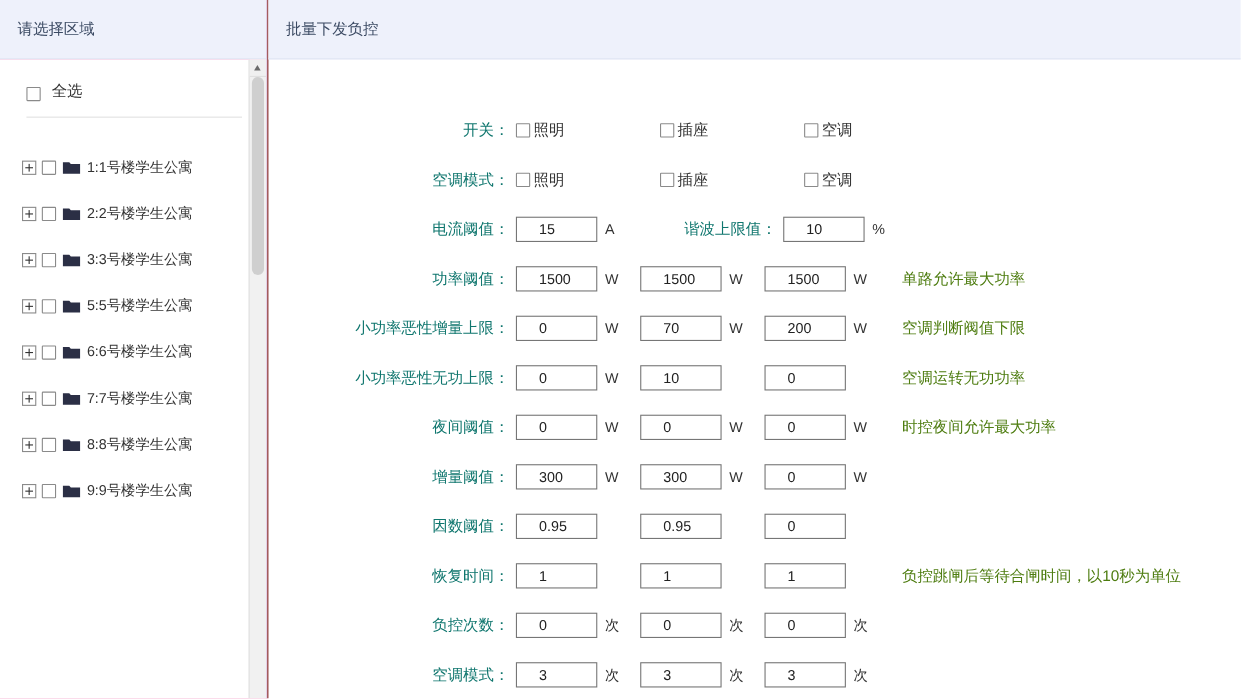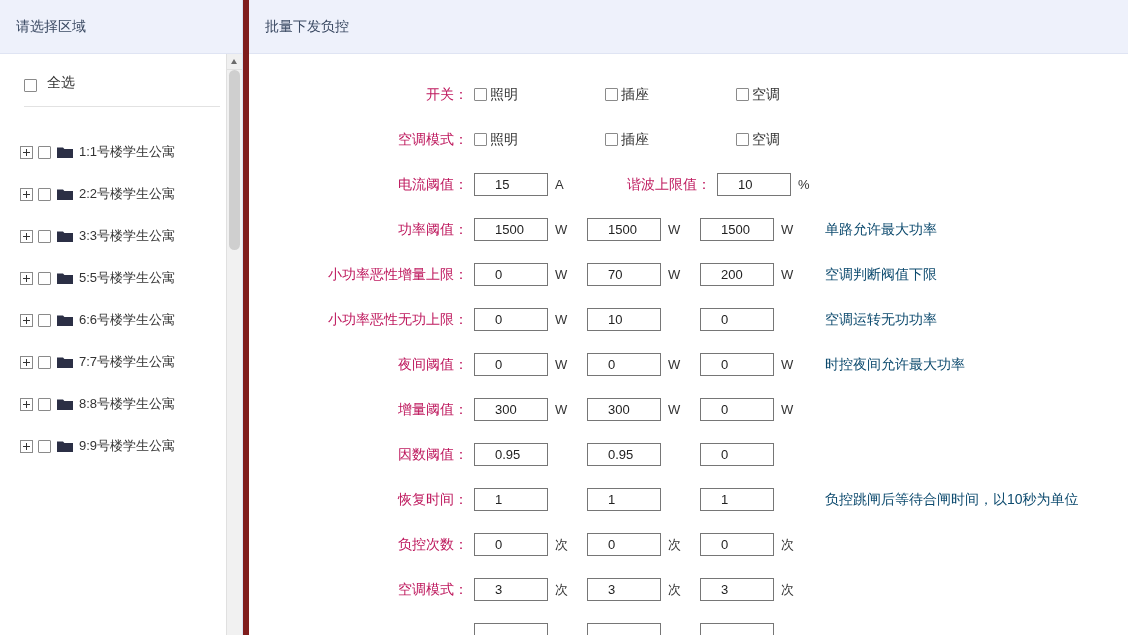--- a/index.html
+++ b/index.html
@@ -163,40 +163,41 @@
   }
 
   
   .right-panel {
     flex: 1;
     height: 635px;
     display: flex;
     flex-direction: column;
     background: #ffffff;
     box-sizing: border-box;
-    border-left: 6px solid #7f1d1d;
+    border-left: 1px solid #7f1d1d;
+    gap: 24px;
   }
   .right-body {
     flex: 1;
     overflow: hidden;
     padding-top: 18px;
     position: relative;
   }
   .form-row {
     display: flex;
     align-items: center;
     height: 45px;
   }
   .row-label {
     width: 225px;
     text-align: right;
     padding-right: 6px;
     box-sizing: border-box;
     font-size: 14px;
-    color: #be185d;
+    color: #0f766e;
     white-space: nowrap;
   }
   .field-group {
     width: 113px;
     display: flex;
     align-items: center;
     flex: none;
   }
   .field-group.check {
     width: 131px;
@@ -223,21 +224,21 @@
     align-items: center;
   }
   .chk-item .cb {
     margin-right: 3px;
   }
   .chk-label {
     font-size: 14px;
     color: #333;
   }
   .note {
-    color: #0c4a6e;
+    color: #4d7c0f;
     font-size: 14px;
     white-space: nowrap;
     margin-left: 12px;
   }
 </style>
 </head>
 <body>
 
 <div class="app">
 

